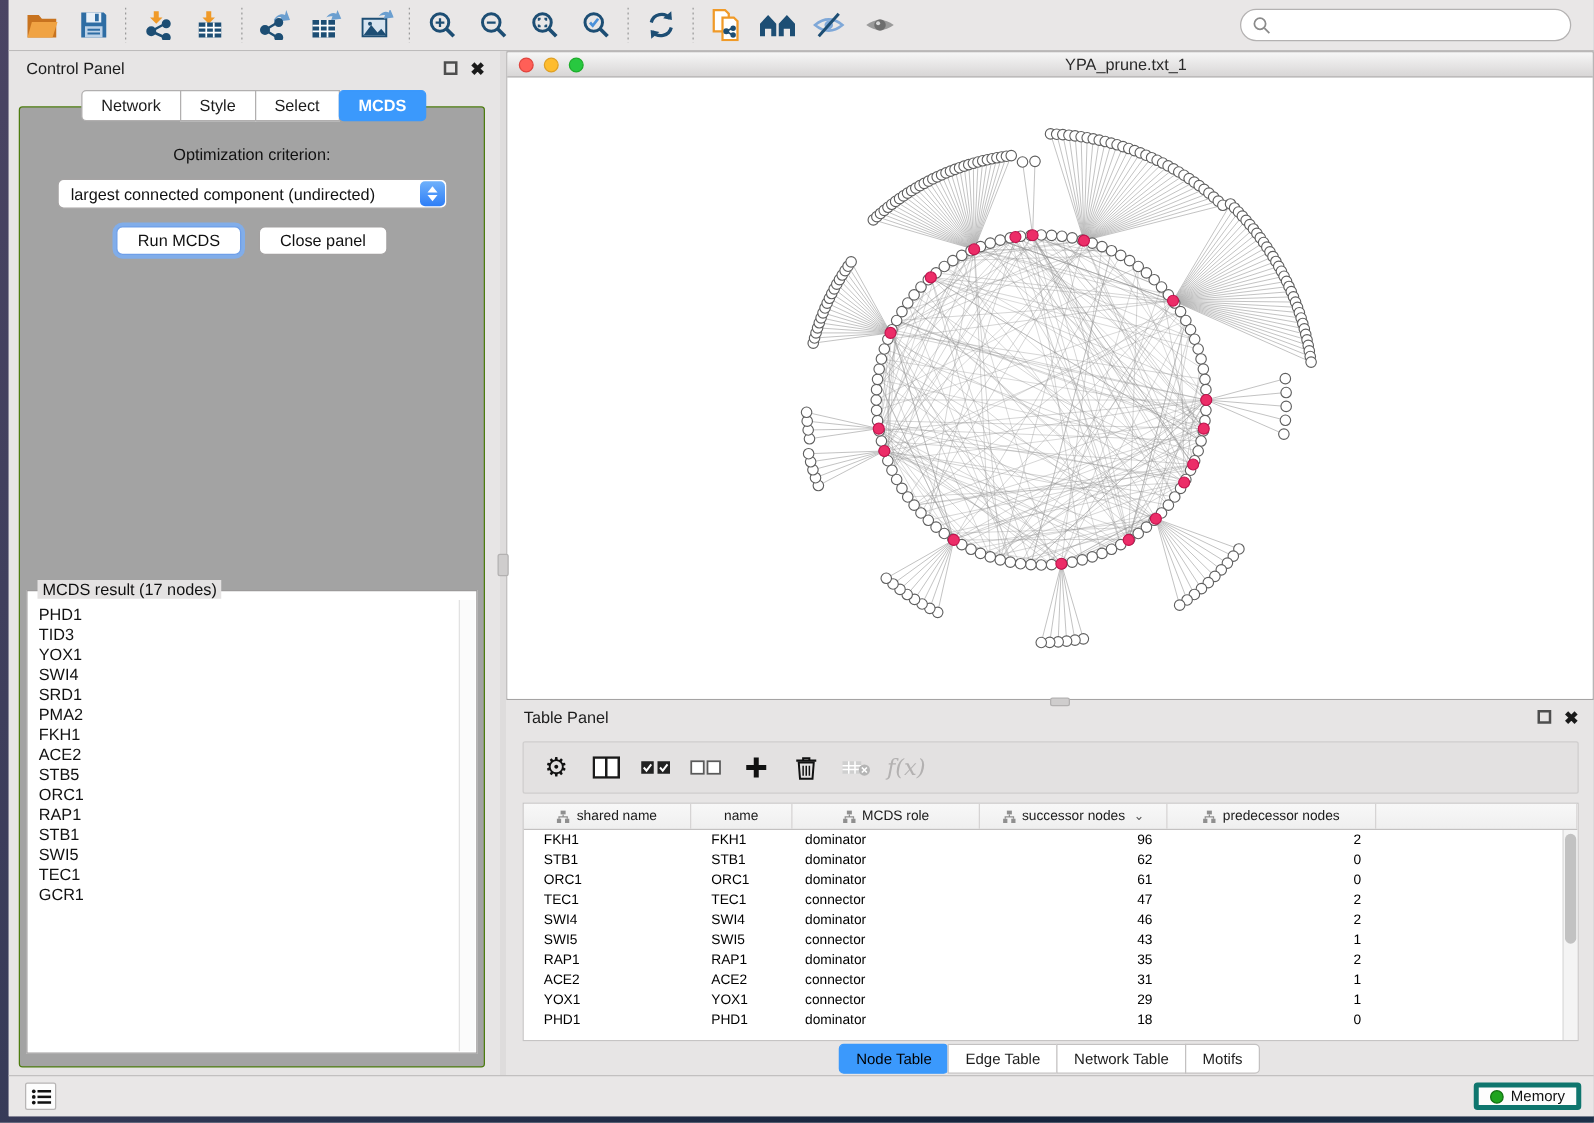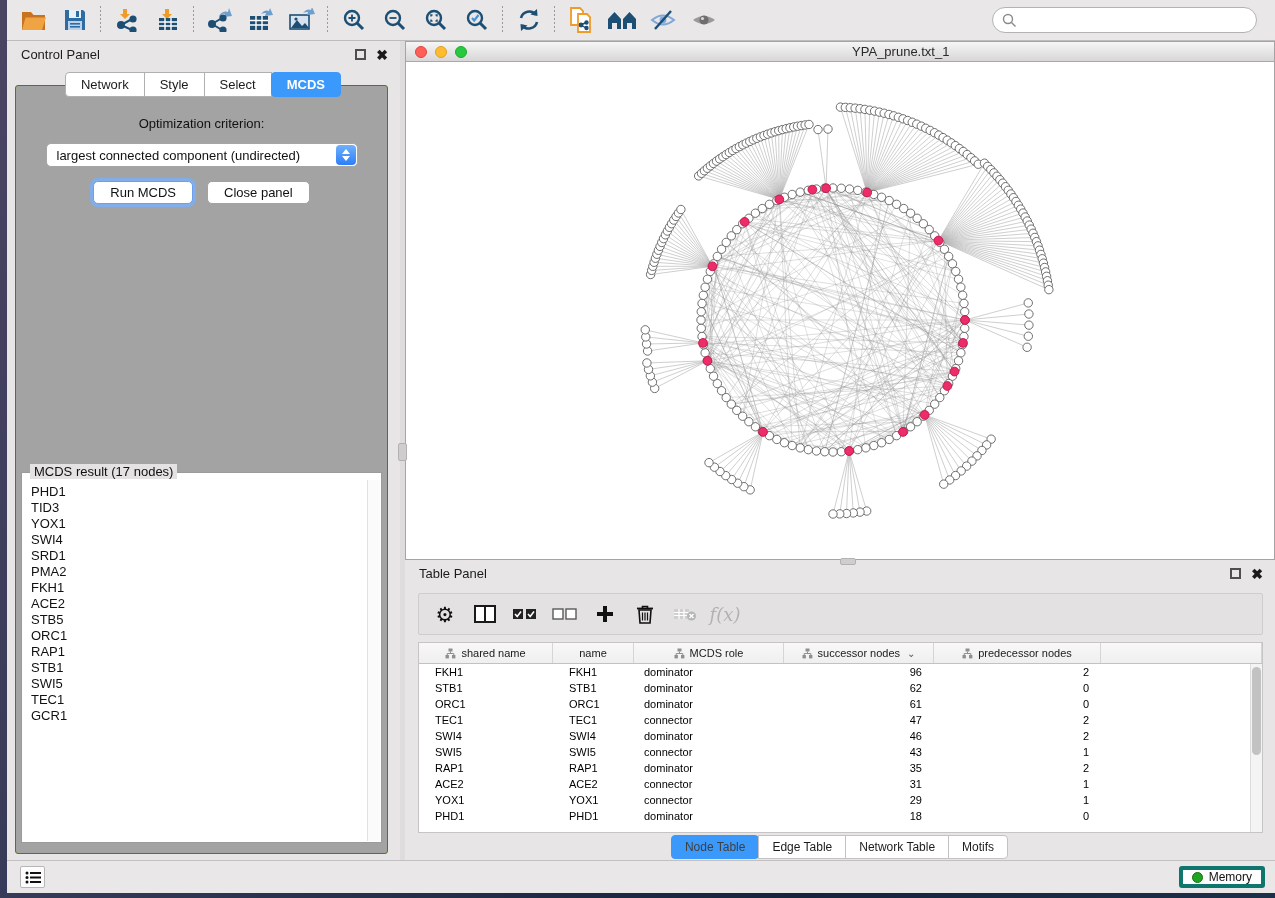--- a/index.html
+++ b/index.html
@@ -118,21 +118,21 @@
   .td.cnum { text-align:right; padding-right:12px; }
   .tscroll { position:absolute; right:0; top:21px; bottom:0; width:12px; background:#f4f4f4;
     border-left:1px solid #dcdcdc; }
   .tthumb { position:absolute; left:1px; right:1px; top:3px; height:88px; background:#c2c2c2;
     border-radius:5px; }
   .ttabs { height:27px; flex:none; display:flex; justify-content:center; align-items:center; }
   .ttab { font-size:12px; padding:4px 13px; background:#fff; border:1px solid #c3c1c1;
     margin-left:-1px; color:#1c1c1c; cursor:pointer; }
   .ttab:first-child { border-radius:4px 0 0 4px; }
   .ttab:last-child { border-radius:0 4px 4px 0; }
-  .ttab.sel { background:#3b99fc; border-color:#3b99fc; color:#404040; border-radius:4px; }
+  .ttab.sel { background:#3b99fc; border-color:#3b99fc; color:#000000; border-radius:4px; }
 
   
   .statusbar { height:33px; flex:none; background:#e9e7e7; border-top:1px solid #c2c0c0;
     display:flex; align-items:center; padding:0 10px 0 13px; }
   .sb-btn { width:25px; height:22px; background:#fdfdfd; border:1px solid #b7b5b5;
     border-radius:2px; display:flex; align-items:center; justify-content:center; cursor:pointer; }
   .mem-btn { margin-left:auto; height:22px; padding:0 9px; background:#fdfdfd;
     border:4px solid #0f766e; border-radius:3px; display:flex; align-items:center; gap:6px;
     font-size:12px; color:#111; cursor:pointer; }
   .mem-dot { width:11px; height:11px; border-radius:50%; background:#1fa41f;

